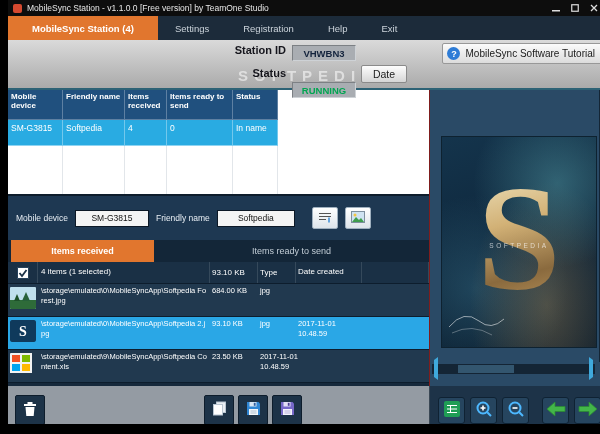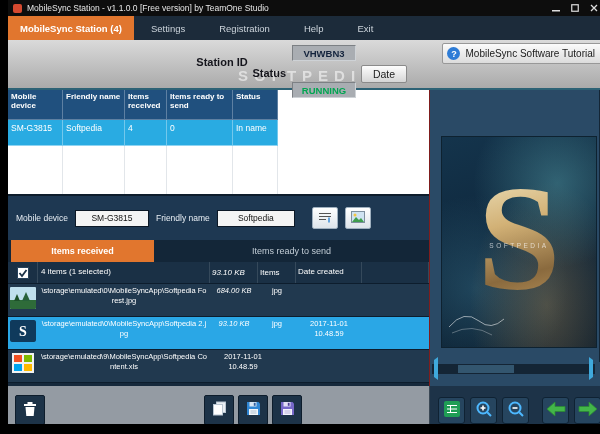--- a/index.html
+++ b/index.html
@@ -10,28 +10,28 @@
   
   .titlebar{height:16px;background:#0d0d0d;display:flex;align-items:center;padding:0 5px;gap:5px;}
   .app-icon{width:9px;height:9px;background:#d6492f;border-radius:2px;flex:0 0 auto;}
   .titlebar-text{color:#e8e8e8;font-size:8.5px;white-space:nowrap;}
   .win-controls{margin-left:auto;display:flex;}
   .win-btn{width:19px;height:15px;display:flex;align-items:center;justify-content:center;}
 
   
   .menubar{height:24px;background:#1c2b3a;display:flex;align-items:stretch;}
   .menu-tab{display:flex;align-items:center;padding:0 17px;font-size:9.5px;color:#ccd4db;cursor:default;}
-  .menu-tab.active{background:#e1762e;color:#fff;font-weight:bold;padding:0 12px;}
+  .menu-tab.active{background:#e1762e;color:#fff;font-weight:bold;padding:0 24px;}
 
   
   .header{position:relative;height:50px;background:linear-gradient(#dadada,#aaaaaa);border-bottom:2px solid #2d6275;}
   .watermark{position:absolute;left:0;right:0;top:27px;text-align:center;font-size:15px;font-weight:bold;
              letter-spacing:6px;color:rgba(255,255,255,.55);pointer-events:none;}
   .hdr-label{position:absolute;left:150px;width:128px;text-align:right;font-size:11px;font-weight:bold;color:#15151c;}
-  .lbl-station{top:16px;text-align:center;} .lbl-status{top:27px;}
+  .lbl-station{top:4px;} .lbl-status{top:27px;}
   .hdr-box{position:absolute;left:284px;width:64px;height:16px;background:#a9adb2;
            border:1px solid;border-color:#7c8084 #ced2d6 #ced2d6 #7c8084;
            display:flex;align-items:center;justify-content:center;font-size:9.5px;font-weight:bold;}
   .box-station{top:5px;color:#13233c;}
   .box-status{top:42px;color:#00a651;}
   .stop-btn{position:absolute;left:353px;top:25px;width:46px;height:18px;font-family:inherit;
             background:linear-gradient(#fdfdfd,#d6d6d6);border:1px solid #8a8a8a;border-radius:2px;
             font-size:10.5px;color:#222;}
   .tutorial-btn{position:absolute;right:3px;top:3px;height:21px;display:flex;align-items:center;gap:5px;
                 padding:0 9px 0 4px;background:linear-gradient(#fbfbfb,#dcdcdc);border:1px solid #989898;
@@ -67,28 +67,28 @@
   .bar-btn.first{margin-left:10px;}
 
   
   .file-tabs{height:22px;background:#132638;display:flex;align-items:stretch;}
   .ftab{width:143px;margin-left:3px;background:#e1762e;color:#fff;font-size:9px;font-weight:bold;
         display:flex;align-items:center;justify-content:center;}
   .ftab-rest{flex:1;display:flex;align-items:center;justify-content:center;color:#c2cdd6;font-size:9px;}
 
   
   .file-table{height:124px;background:#16293c;overflow:hidden;color:#fff;}
-  .frow{display:flex;border-bottom:1px solid #0d1d2d;text-align:center;}
+  .frow{display:flex;border-bottom:1px solid #0d1d2d;}
   .fhead{height:22px;background:#1a3045;align-items:center;font-size:8px;}
   .fhead .fc{border-right:1px solid rgba(255,255,255,.12);height:100%;display:flex;align-items:center;}
   .fbody{min-height:33px;background:#21394f;font-size:7.5px;}
   .fbody.selected{background:#2aa7e6;}
   .fc-check{width:30px;display:flex;align-items:center;justify-content:center;}
   .fc-name{width:172px;padding:2px 3px;word-break:break-all;line-height:1.3;}
-  .fc-size{width:48px;padding:2px 2px;font-style:italic;}
+  .fc-size{width:48px;padding:2px 2px;}
   .fc-type{width:38px;padding:2px 2px;}
   .fc-date{width:66px;padding:2px 2px;line-height:1.3;}
   .fc-fill{flex:1;}
   .fhead .fc-name,.fhead .fc-size,.fhead .fc-type,.fhead .fc-date{align-items:center;}
   .checkbox{width:12px;height:12px;background:#fff;border:1px solid #26425c;border-radius:1px;
             display:flex;align-items:center;justify-content:center;}
   .thumb{width:26px;height:22px;margin-top:3px;overflow:hidden;border-radius:1px;flex:0 0 auto;}
   .fbody .fc-check{align-items:flex-start;}
 
   
@@ -244,21 +244,21 @@
         <div class="frow fhead">
           <div class="fc fc-check">
             <span class="checkbox">
                 <svg width="10" height="10" viewBox="0 0 10 10">
                   <path d="M1.5 5l2.5 3 4.5-6" stroke="#1d3348" stroke-width="1.8" fill="none"></path>
                 </svg>
               </span>
           </div>
           <div class="fc fc-name">4 items (1 selected)</div>
           <div class="fc fc-size">93.10 KB</div>
-          <div class="fc fc-type">Items</div>
+          <div class="fc fc-type">Type</div>
           <div class="fc fc-date">Date created</div>
           <div class="fc fc-fill"></div>
         </div>
 
         <div class="frow fbody">
           <div class="fc fc-check">
             <span class="thumb"><svg width="26" height="22">
                   <rect width="26" height="22" fill="#bfe0ee"></rect>
                   <rect y="13" width="26" height="9" fill="#2e6b39"></rect>
                   <path d="M4 14 L7 7 L10 14 Z" fill="#1e5129"></path>
@@ -289,20 +289,21 @@
           <div class="fc fc-check">
             <span class="thumb"><svg width="22" height="20">
                   <rect width="22" height="20" fill="#f2f2f2"></rect>
                   <rect x="2" y="2" width="8" height="7" fill="#f25022"></rect>
                   <rect x="12" y="2" width="8" height="7" fill="#7fba00"></rect>
                   <rect x="2" y="11" width="8" height="7" fill="#00a4ef"></rect>
                   <rect x="12" y="11" width="8" height="7" fill="#ffb900"></rect>
                 </svg></span>
           </div>
           <div class="fc fc-name">\storage\emulated\9\MobileSyncApp\Softpedia Content.xls</div>
+          <div class="fc fc-size">23.50 KB</div>
           <div class="fc fc-date">2017-11-01 10.48.59</div>
           <div class="fc fc-fill"></div>
         </div>
       </div>
     </div>
 
     <div class="right-pane">
       <div class="preview">
         <span class="preview-s">S</span>
         <span class="preview-wm">SOFTPEDIA</span>

